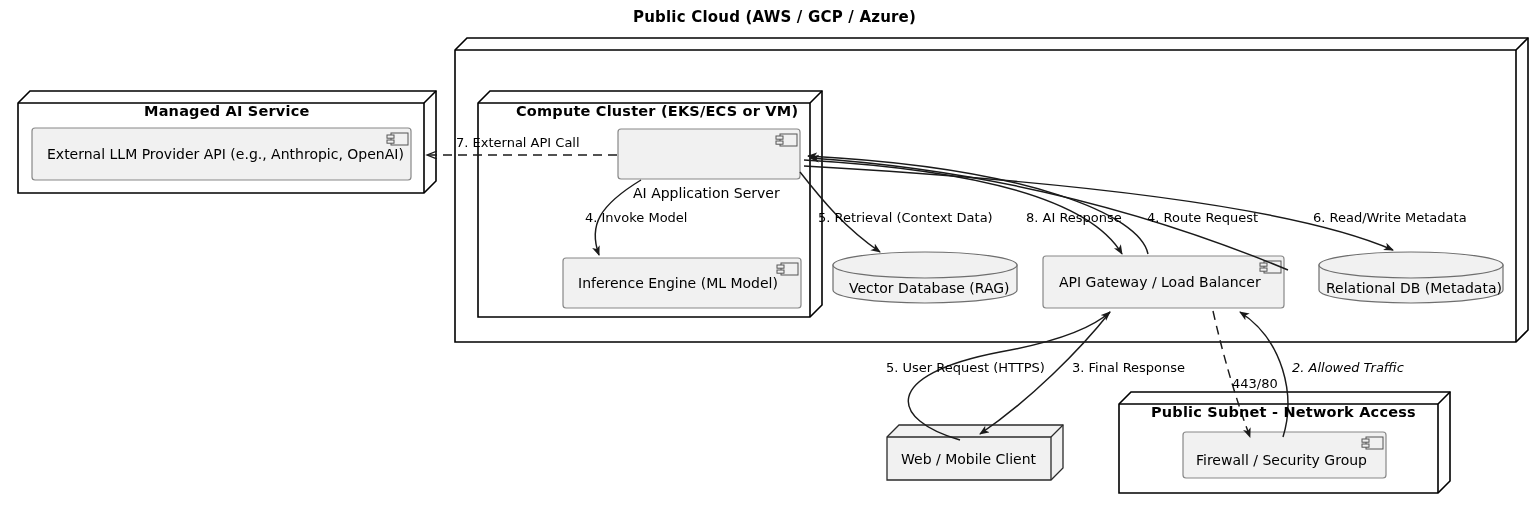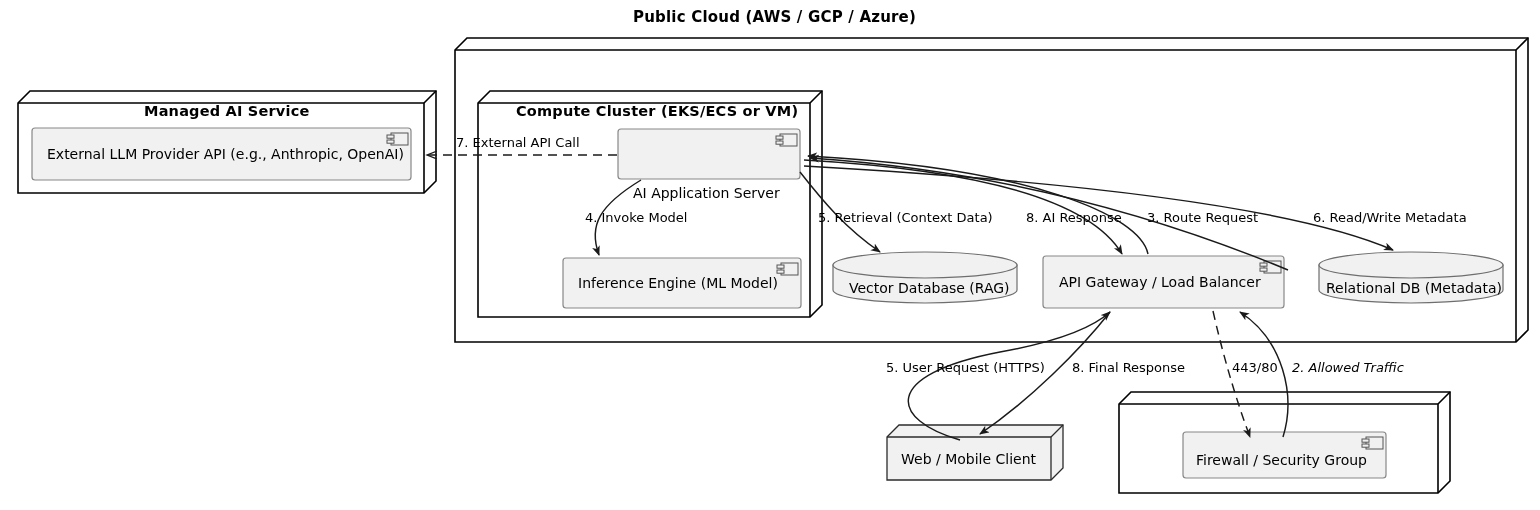--- a/index.html
+++ b/index.html
@@ -154,20 +154,21 @@
     </g>
   </svg>
 
   <div class="lbl diagram-title" style="left:633px;top:10px;">Public Cloud (AWS / GCP / Azure)</div>
 
 
   <div class="lbl node-title" style="left:144px;top:104px;">Managed AI Service</div>
 
   <div class="lbl node-title" style="left:516px;top:104px;">Compute Cluster (EKS/ECS or VM)</div>
 
+  <div class="lbl node-title" style="left:1151px;top:405px;">Public Subnet - Network Access</div>
 
   <div class="lbl comp-label" style="left:47px;top:147px;text-align:center;">External LLM Provider API (e.g., Anthropic, OpenAI)</div>
 
   <div class="lbl comp-label" style="left:633px;top:151px;margin-top:35px;">AI Application Server</div>
 
   <div class="lbl comp-label" style="left:578px;top:276px;text-align:center;">Inference Engine (ML Model)</div>
 
   <div class="lbl comp-label" style="left:849px;top:281px;">Vector Database (RAG)</div>
 
   <div class="lbl comp-label" style="left:1059px;top:275px;">API Gateway / Load Balancer</div>
@@ -179,25 +180,25 @@
   <div class="lbl comp-label" style="left:1196px;top:453px;">Firewall / Security Group</div>
 
   <div class="lbl edge-label" style="left:456px;top:136px;">7. External API Call</div>
 
   <div class="lbl edge-label" style="left:585px;top:211px;">4. Invoke Model</div>
 
   <div class="lbl edge-label" style="left:818px;top:211px;">5. Retrieval (Context Data)</div>
 
   <div class="lbl edge-label" style="left:1026px;top:211px;">8. AI Response</div>
 
-  <div class="lbl edge-label" style="left:1147px;top:211px;">3. Route Request</div>
+  <div class="lbl edge-label" style="left:1147px;top:211px;">4. Route Request</div>
 
   <div class="lbl edge-label" style="left:1313px;top:211px;">6. Read/Write Metadata</div>
 
   <div class="lbl edge-label" style="left:886px;top:361px;">5. User Request (HTTPS)</div>
 
-  <div class="lbl edge-label" style="left:1072px;top:361px;">8. Final Response</div>
-
-  <div class="lbl edge-label" style="left:1232px;top:361px;">443/80</div>
+  <div class="lbl edge-label" style="left:1072px;top:361px;">3. Final Response</div>
+
+  <div class="lbl edge-label" style="left:1232px;top:377px;">443/80</div>
 
   <div class="lbl edge-label" style="left:1292px;top:361px;font-style:italic;">2. Allowed Traffic</div>
 
 </div>
 
 </body></html>

